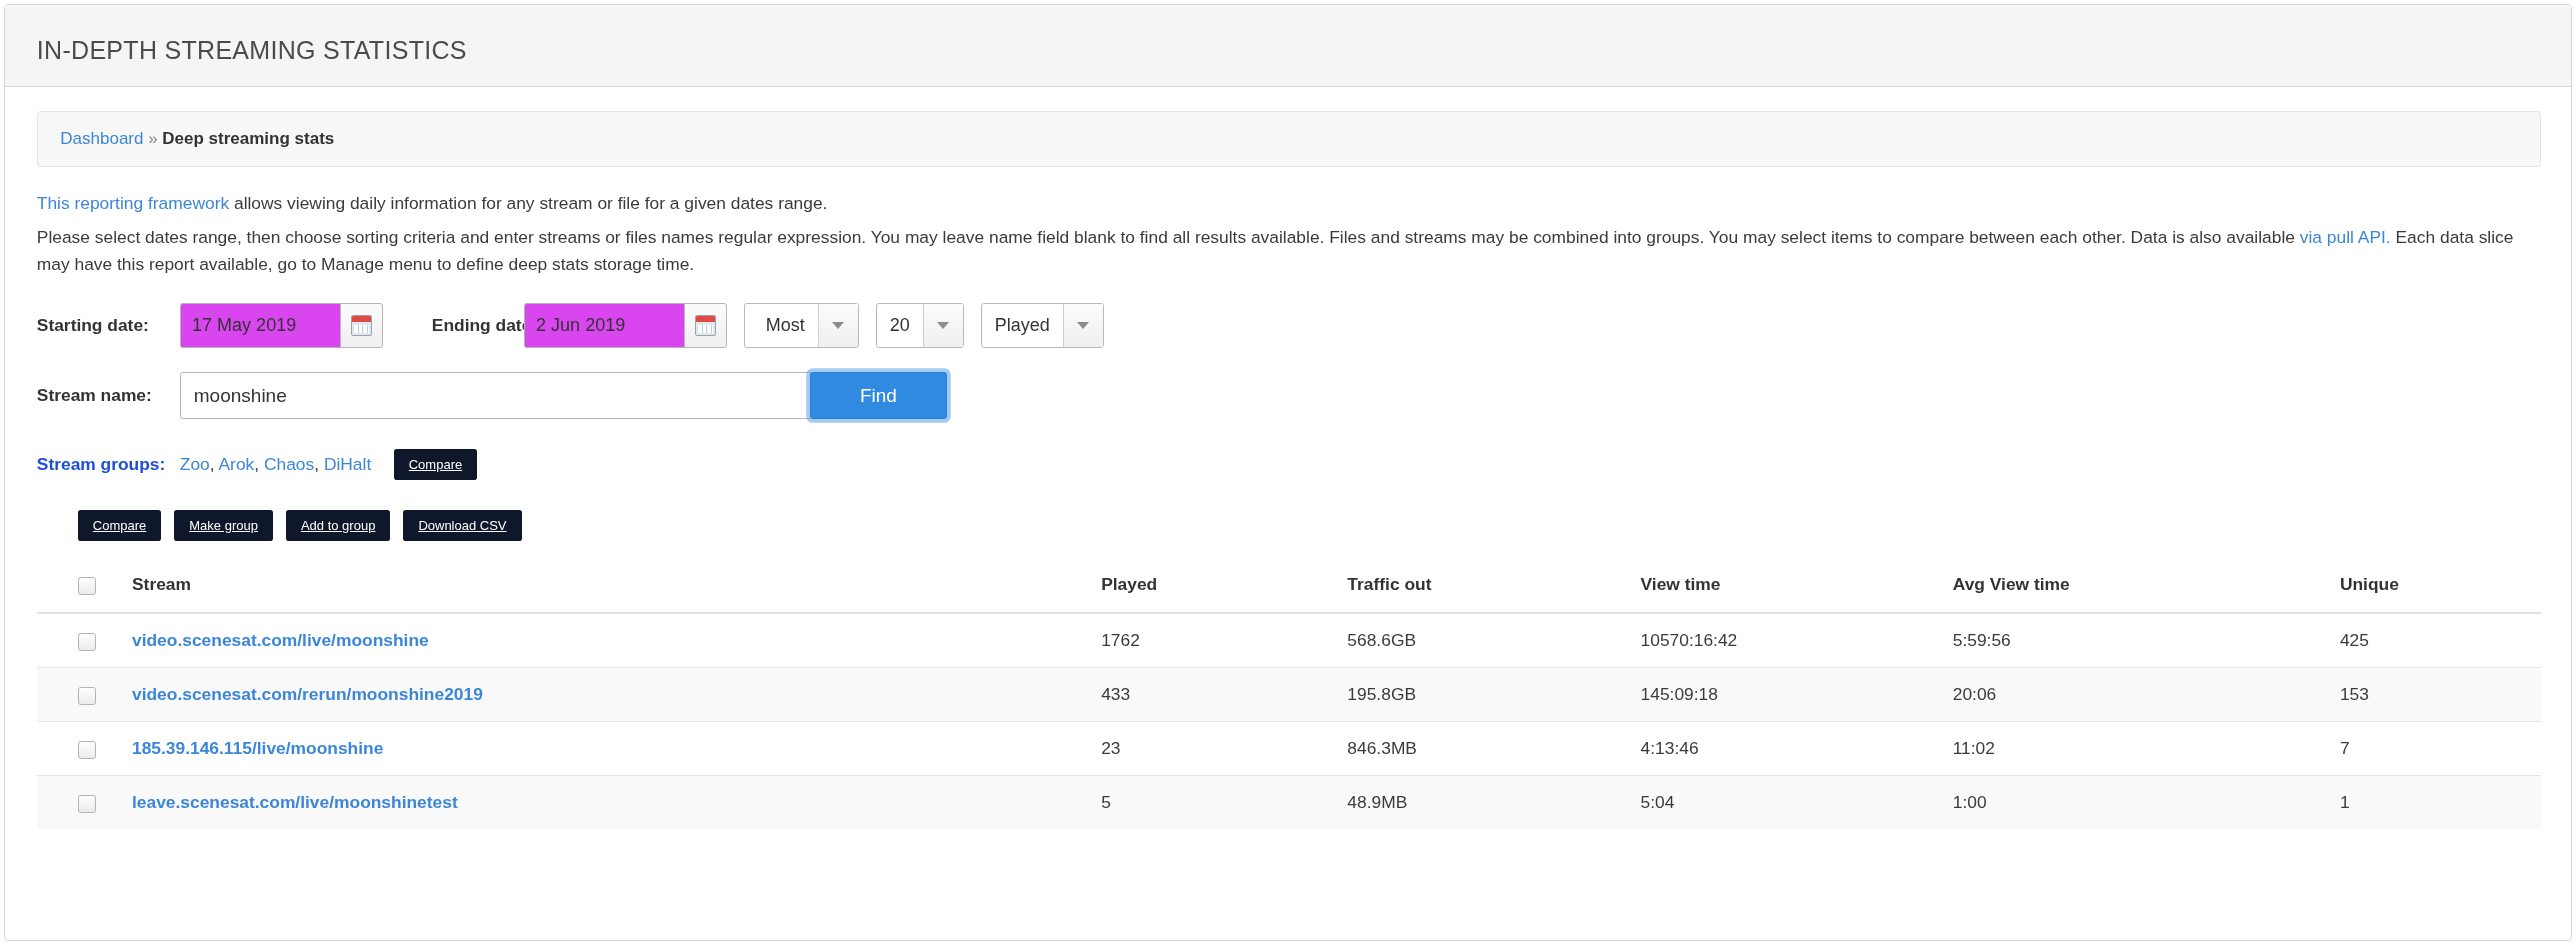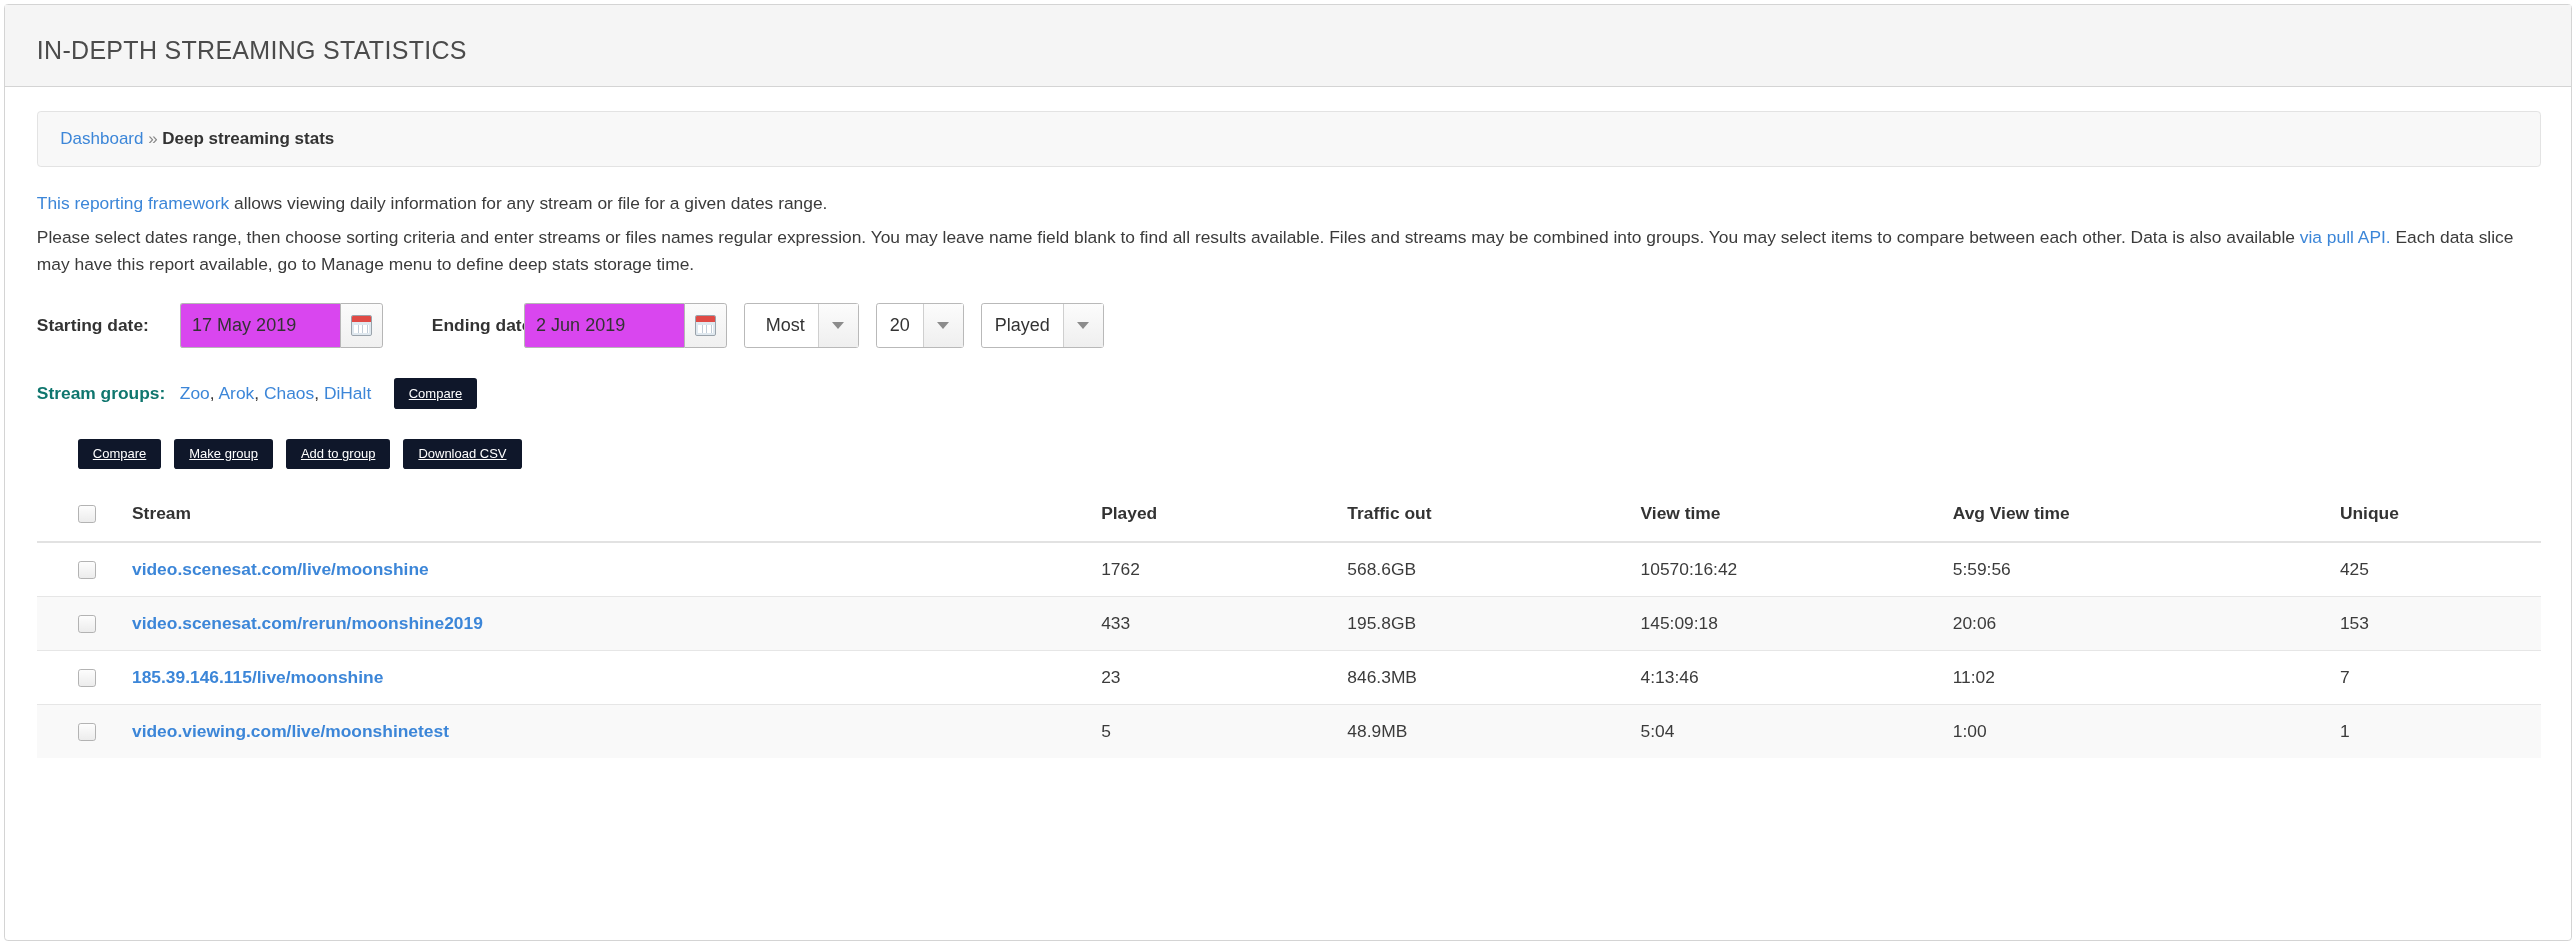--- a/index.html
+++ b/index.html
@@ -246,21 +246,21 @@
 
   
   .groups-row {
     display: flex;
     align-items: center;
     margin-top: 30px;
   }
   .groups-label {
     font-size: 17.4px;
     font-weight: bold;
-    color: #0f766e;
+    color: #1d4ed8;
     width: 143px;
   }
   .group-links {
     font-size: 17.4px;
     color: #333;
     margin-right: 22.5px;
     white-space: nowrap;
   }
   .group-links a {
     color: #3c86d8;
@@ -408,20 +408,27 @@
         </div>
 
         <div class="select-box sel-metric">
           <span class="sel-value">Played</span>
           <span class="sel-arrow">
               <i class="caret"></i>
             </span>
         </div>
       </div>
 
+      <div class="name-row">
+        <div class="form-label label-start">Stream name:</div>
+        <div class="name-input-wrap">
+          <input class="name-input" type="text" value="moonshine" style="">
+          <button class="find-btn">Find</button>
+        </div>
+      </div>
 
       <div class="groups-row">
         <div class="groups-label">Stream groups:</div>
         <div class="group-links">
           <a href="#">Zoo</a>, <a href="#">Arok</a>, <a href="#">Chaos</a>, <a href="#">DiHalt</a>
         </div>
         <button class="btn-blue">Compare</button>
       </div>
 
       <div class="actions-row">
@@ -476,21 +483,21 @@
             <td>23</td>
             <td>846.3MB</td>
             <td>4:13:46</td>
             <td>11:02</td>
             <td>7</td>
           </tr>
           <tr>
             <td class="col-check">
               <input type="checkbox" class="row-check" style="">
             </td>
-            <td><a href="#">video.viewing.com/live/moonshinetest</a></td>
+            <td><a href="#">leave.scenesat.com/live/moonshinetest</a></td>
             <td>5</td>
             <td>48.9MB</td>
             <td>5:04</td>
             <td>1:00</td>
             <td>1</td>
           </tr>
         </tbody>
       </table>
 
     </div>

